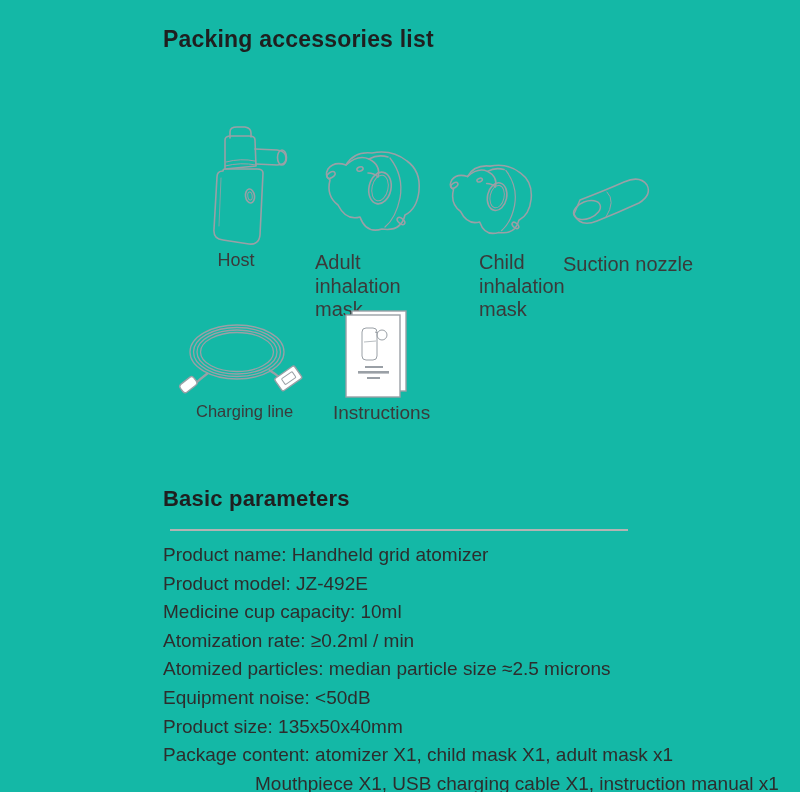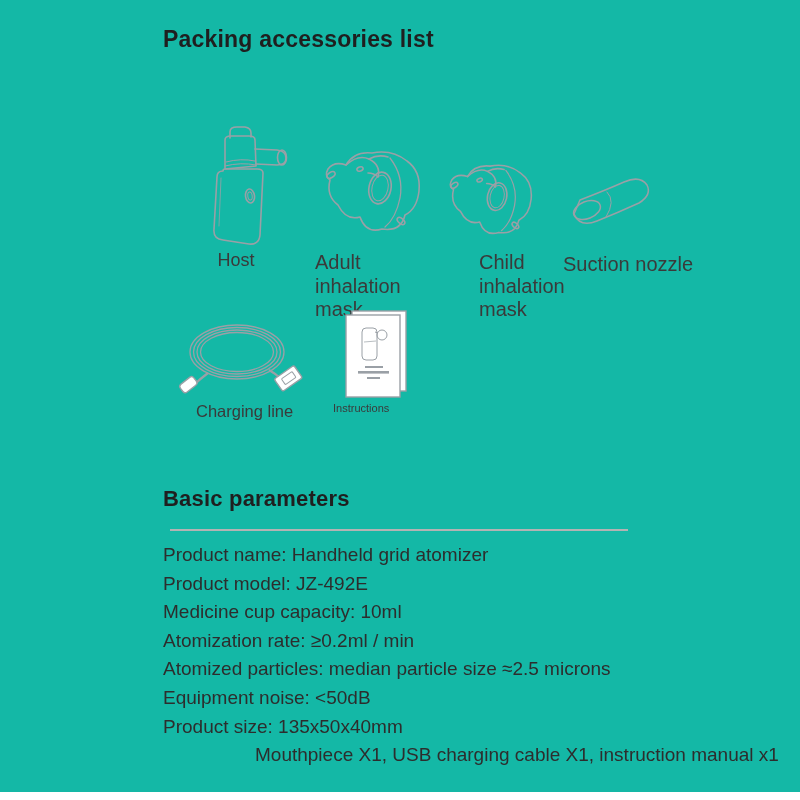--- a/index.html
+++ b/index.html
@@ -28,21 +28,21 @@
   .illus svg{display:block;width:100%;height:100%;}
   .item-label{
     position:absolute;
     font-size:20px;line-height:1.18;color:#3a3a3a;
   }
   .label-host{left:186px;top:250px;width:100px;text-align:center;font-size:18px;}
   .label-adult{left:315px;top:251px;width:112px;}
   .label-child{left:435px;top:251px;width:112px;margin-left:44px;}
   .label-nozzle{left:563px;top:253px;width:140px;white-space:nowrap;}
   .label-cable{left:196px;top:402px;width:140px;font-size:16.5px;}
-  .label-manual{left:333px;top:402px;width:140px;font-size:11px;}
+  .label-manual{left:333px;top:402px;width:140px;font-size:19px;}
   .params-list{
     position:absolute;left:163px;top:541px;width:540px;
     font-size:19px;color:#2d2d2d;
   }
   .param-row{
     height:28.6px;line-height:28.6px;white-space:nowrap;
   }
   .param-row.indent{padding-left:92px;}
 </style>
 </head>
@@ -161,16 +161,17 @@
   <div class="divider"></div>
 
   <div class="params-list">
     <div class="param-row">Product name: Handheld grid atomizer</div>
     <div class="param-row">Product model: JZ-492E</div>
     <div class="param-row">Medicine cup capacity: 10ml</div>
     <div class="param-row">Atomization rate: ≥0.2ml / min</div>
     <div class="param-row">Atomized particles: median particle size ≈2.5 microns</div>
     <div class="param-row">Equipment noise: &lt;50dB</div>
     <div class="param-row">Product size: 135x50x40mm</div>
+    <div class="param-row">Package content: atomizer X1, child mask X1, adult mask x1</div>
     <div class="param-row indent">Mouthpiece X1, USB charging cable X1, instruction manual x1</div>
   </div>
 
 </div>
 
 </body></html>

